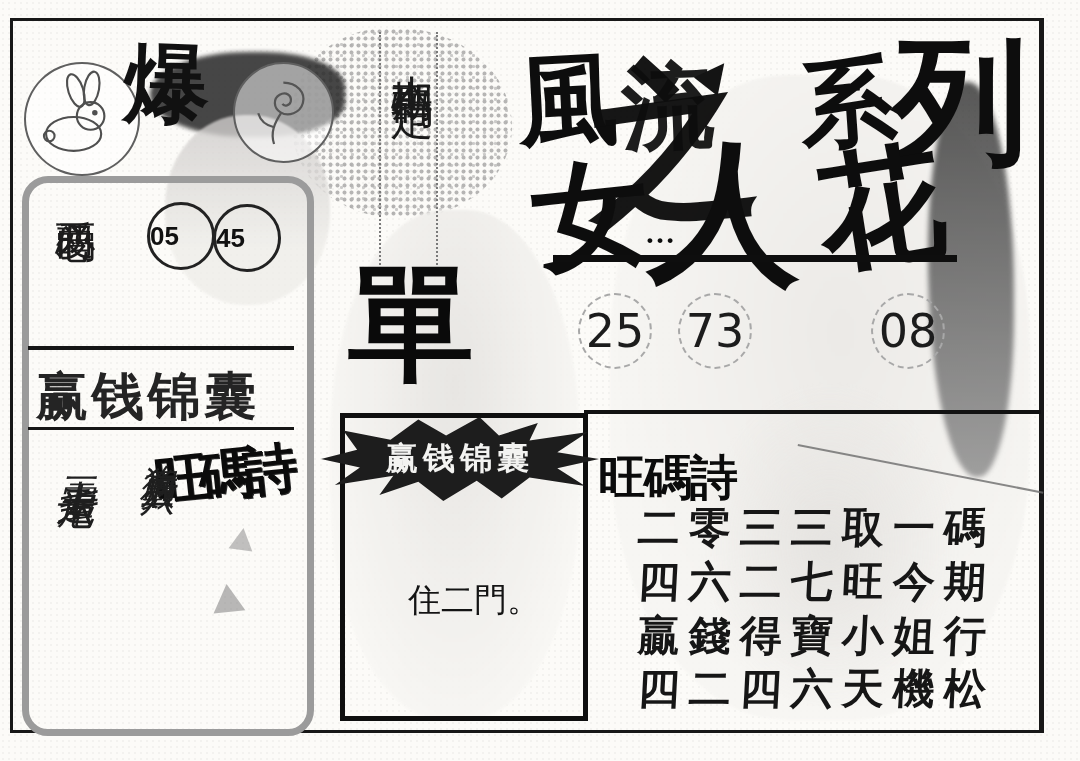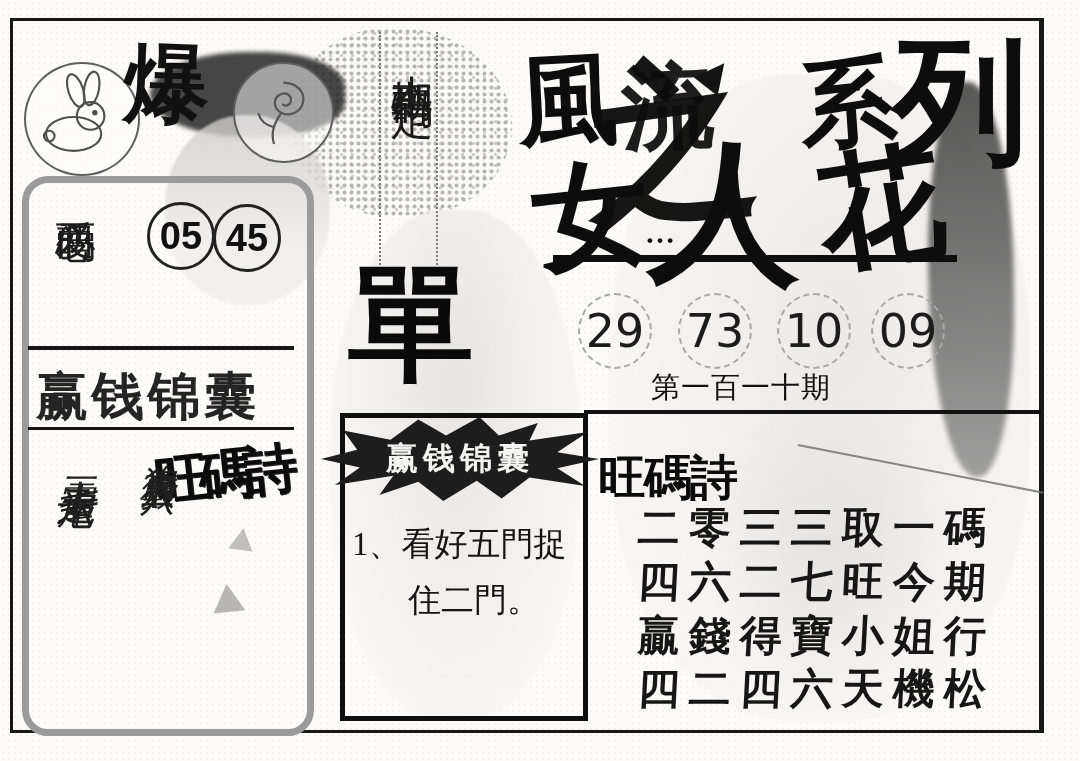--- a/index.html
+++ b/index.html
@@ -28,22 +28,22 @@
   .z{z-index:2;}
   
   .stamp-circle{border:2px solid #5f5f5f;border-radius:50%;background:rgba(255,255,255,.5);}
   .stamp-rabbit{left:24px;top:62px;width:112px;height:110px;}
   .stamp-rose{left:233px;top:62px;width:97px;height:97px;}
   .char-bao{left:124px;top:42px;font-size:86px;font-weight:700;line-height:1;transform:rotate(2deg);}
   
   .left-box{left:22px;top:176px;width:278px;height:546px;border:7px solid #9b9b9b;border-radius:26px;}
   .v-text{writing-mode:vertical-rl;text-orientation:upright;}
   .love-label{left:48px;top:188px;height:168px;font-size:40px;letter-spacing:2px;color:#1c1c1c;}
-  .code-circle{width:62px;height:62px;border:3px solid #222;border-radius:50%;text-align:center;line-height:62px;
-    font-family:"Liberation Sans","DejaVu Sans",sans-serif;font-size:38px;font-weight:600;}
+  .code-circle{width:62px;height:62px;border:3px solid #222;border-radius:50%;line-height:62px;
+    font-family:"Liberation Sans","DejaVu Sans",sans-serif;font-size:26px;font-weight:600;}
   .code-1{left:147px;top:202px;}
   .code-2{left:213px;top:204px;}
   .h-div{background:#161616;}
   .div1{left:28px;top:346px;width:266px;height:4px;}
   .div2{left:28px;top:427px;width:266px;height:3px;}
   .tips-header{left:36px;top:362px;width:252px;font-size:52px;font-weight:600;letter-spacing:4px;color:#242424;white-space:nowrap;}
   .stamp-wmc{left:154px;top:448px;font-size:54px;font-weight:900;letter-spacing:-9px;line-height:1;color:#0b0b0b;
     transform:rotate(-6deg);text-shadow:1px 1px 0 #2a2a2a;}
   .hand{font-style:italic;color:#1f1f1f;}
   .col-right{left:134px;top:438px;height:276px;font-size:34px;letter-spacing:3px;}
@@ -149,33 +149,30 @@
   <div class="abs z cal t-zhi">之</div>
   <div class="abs z t-arrow"></div>
   <div class="abs z cal t-xi">系</div>
   <div class="abs z cal t-lie">列</div>
   <div class="abs z cal t-nv">女</div>
   <div class="abs z cal t-dots">…</div>
   <div class="abs z cal t-ren">人</div>
   <div class="abs z cal t-hua">花</div>
   <div class="abs z t-underline"></div>
 
-  <div class="abs z num-circle n1">29</div>
+  <div class="abs z num-circle n1">25</div>
   <div class="abs z num-circle n2">73</div>
-  <div class="abs z num-circle n3">10</div>
-  <div class="abs z num-circle n4">09</div>
-  <div class="abs z issue-label">第一百一十期</div>
+  <div class="abs z num-circle n4">08</div>
   <div class="abs z sep-line"></div>
   <div class="abs z scratch"></div>
 
   <div class="abs z tips-box"></div>
   <div class="abs z burst">
     <span class="burst-text">赢钱锦囊</span>
   </div>
-  <div class="abs z tip-line tl1">1、看好五門捉</div>
   <div class="abs z tip-line tl2">住二門。</div>
 
   <div class="abs z poem-title">旺碼詩</div>
   <div class="abs z poem-row pr1">二零三三取一碼</div>
   <div class="abs z poem-row pr2">四六二七旺今期</div>
   <div class="abs z poem-row pr3">贏錢得寶小姐行</div>
   <div class="abs z poem-row pr4">四二四六天機松</div>
 
 </div>
 

